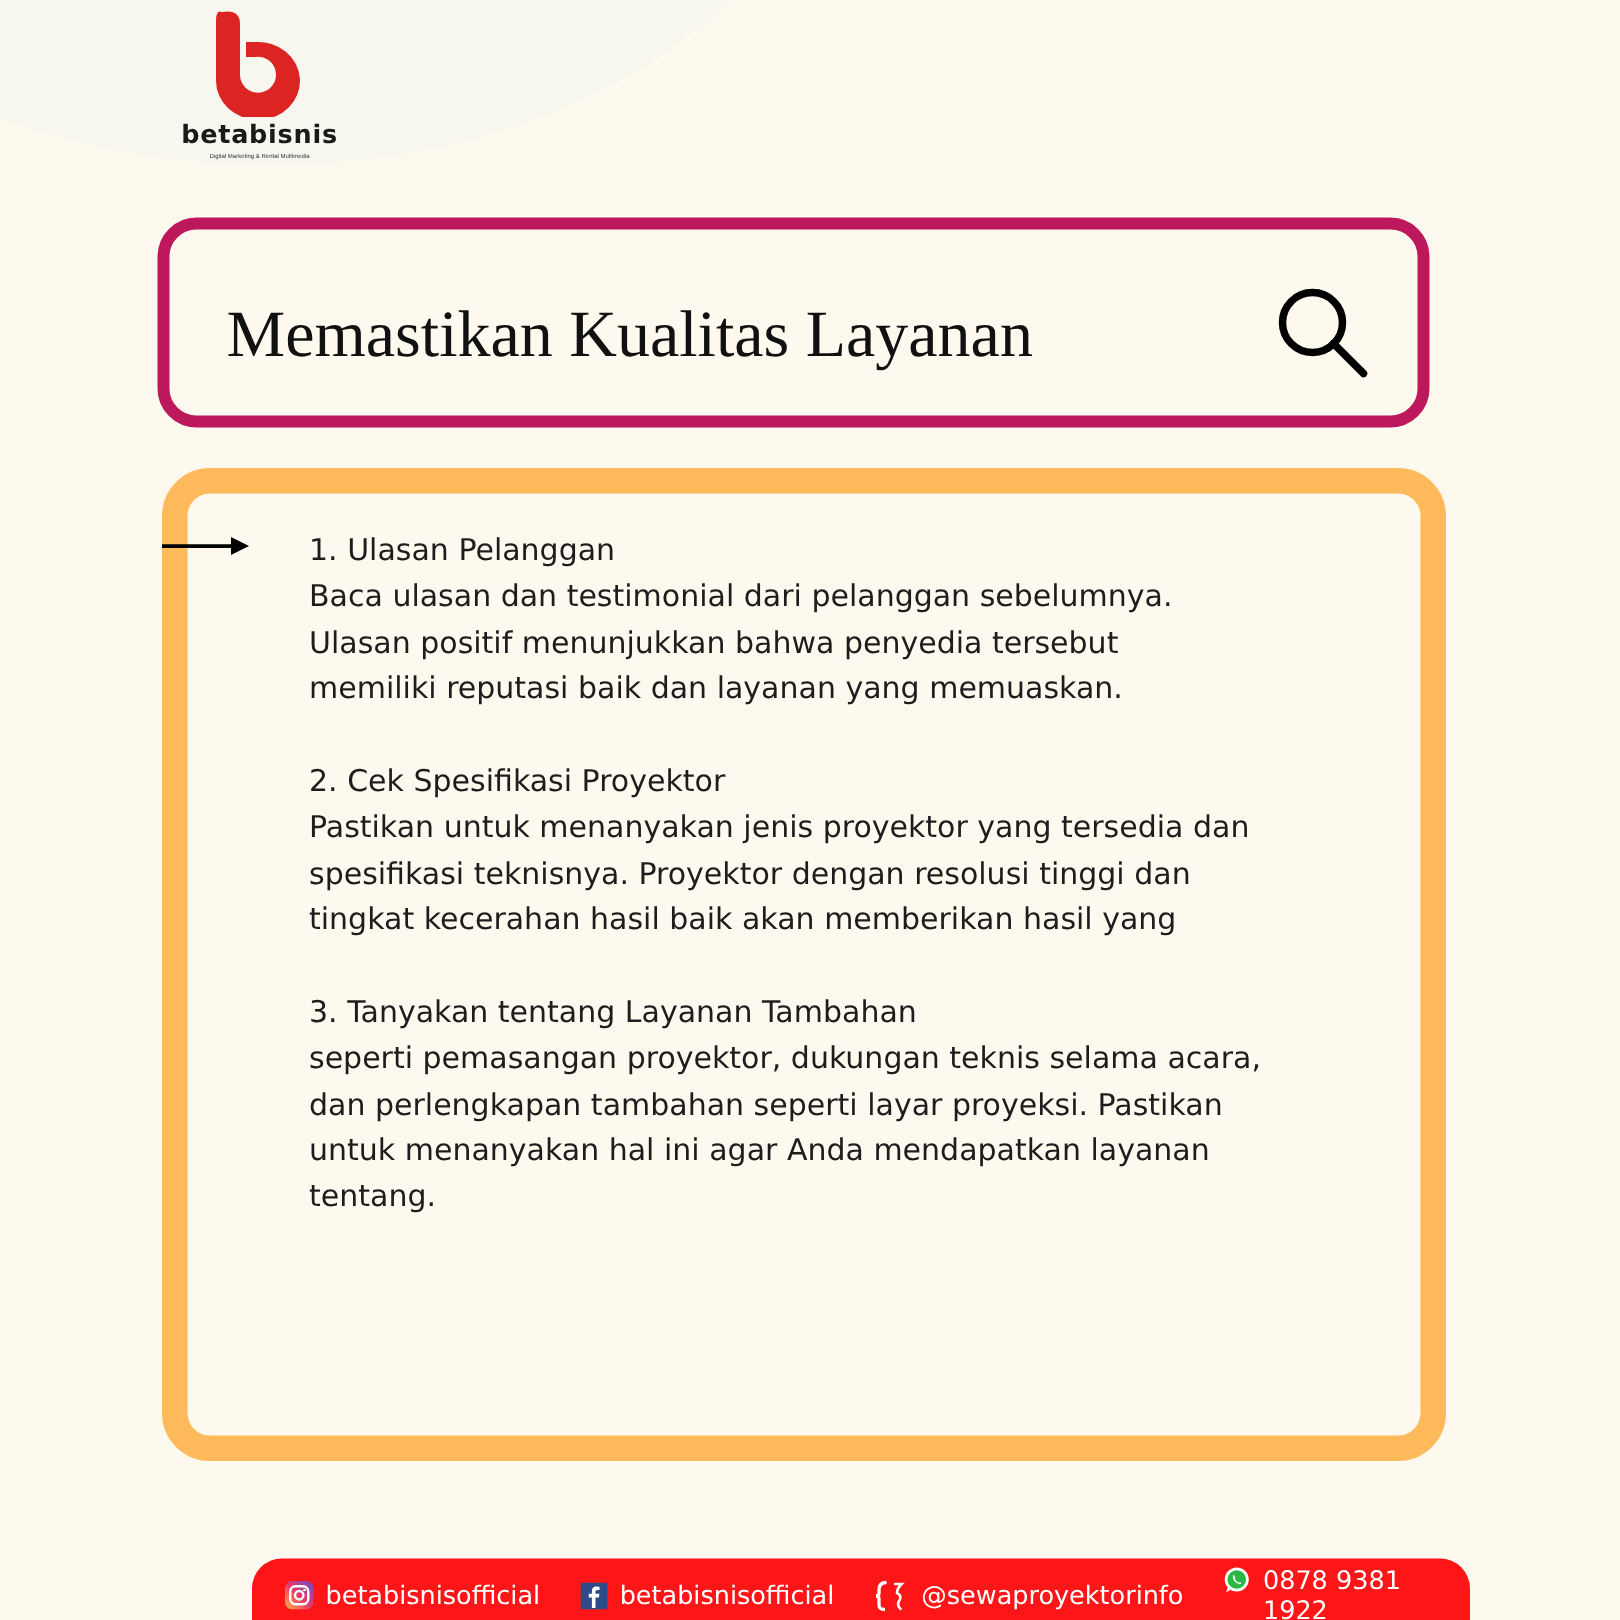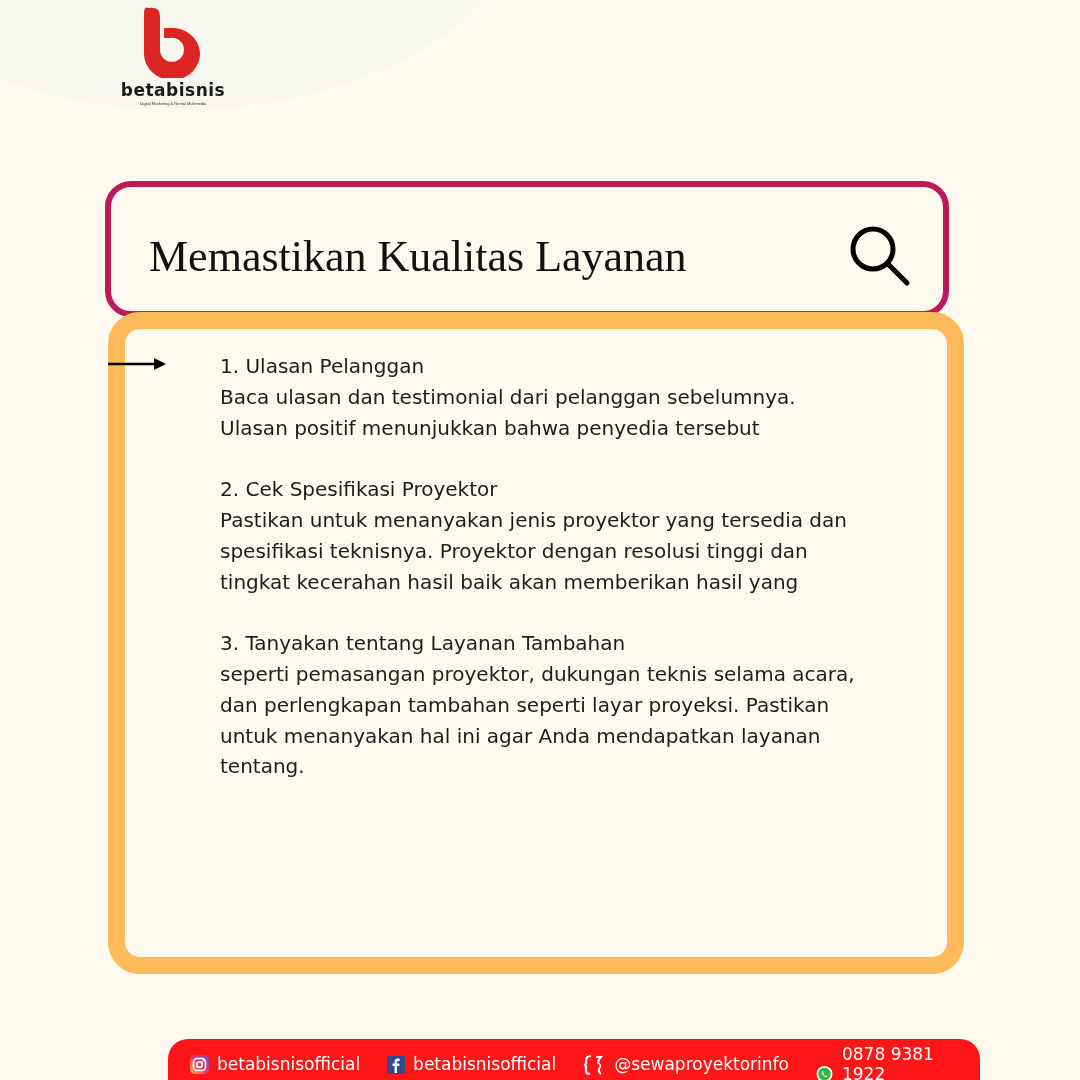--- a/index.html
+++ b/index.html
@@ -19,47 +19,46 @@
     position: absolute; left: 8px; top: 76px; width: 110px; text-align: center;
     font-family: "DejaVu Sans", sans-serif; font-weight: bold; font-size: 17px;
     color: #1a1a1a; letter-spacing: 0.5px;
   }
   .logo-tag {
     position: absolute; left: 8px; top: 97px; width: 110px; text-align: center;
     font-size: 4px; color: #333;
   }
   .title-box {
     position: absolute; left: 105px; top: 145px; width: 832px; height: 124px;
-    border: 6px solid #be185d; border-radius: 26px; background: #fef9ee; margin-top: 36px;
+    border: 8px solid #be185d; border-radius: 26px; background: #fef9ee;
   }
   .title {
     position: absolute; left: 38px; top: 44px;
     font-family: "Liberation Serif", serif; font-size: 44px; color: #111;
   }
   .search-icon { position: absolute; right: 30px; top: 36px; }
   .content-box {
     position: absolute; left: 108px; top: 312px; width: 822px; height: 628px;
     border: 17px solid #feb95b; border-radius: 32px; background: #fef9ee;
   }
   .arrow { position: absolute; left: 108px; top: 357px; }
   .content {
     position: absolute; left: 206px; top: 351px; width: 720px;
     font-family: "DejaVu Sans", sans-serif; font-size: 20px; line-height: 30.8px;
     color: #1d1d1d;
-    margin-left: 14px;
   }
   .section { margin-bottom: 30.8px; }
   .section p { margin: 0; }
   .footer {
     position: absolute; left: 168px; top: 1039px; width: 790px; height: 50px;
     background: #fe1517; border-radius: 20px 20px 0 0;
     display: flex; align-items: center; padding-left: 22px;
     color: #fff; font-size: 17px; font-family: "DejaVu Sans", sans-serif;
   }
-  .f-item { display: flex; align-items: flex-end; margin-right: 26px; }
+  .f-item { display: flex; align-items: flex-start; margin-right: 26px; }
   .f-item .ico { width: 19px; height: 19px; margin-right: 8px; display:inline-flex; align-items:center; justify-content:center; }
   .f-item.wa { margin-right: 0; }
 </style>
 </head>
 <body>
 
 <div class="bg-arc"></div>
 
 <div class="logo">
   <svg width="66" height="74" viewBox="0 0 66 74">
@@ -82,20 +81,21 @@
 <svg class="arrow" width="60" height="14" viewBox="0 0 60 14">
   <line x1="0" y1="7" x2="48" y2="7" stroke="#000" stroke-width="2.5"></line>
   <polygon points="46,1 58,7 46,13" fill="#000"></polygon>
 </svg>
 
 <div class="content">
   <div class="section">
     <p>1. Ulasan Pelanggan</p>
     <p>Baca ulasan dan testimonial dari pelanggan sebelumnya.</p>
     <p>Ulasan positif menunjukkan bahwa penyedia tersebut</p>
+    <p>memiliki reputasi baik dan layanan yang memuaskan.</p>
   </div>
   <div class="section">
     <p>2. Cek Spesifikasi Proyektor</p>
     <p>Pastikan untuk menanyakan jenis proyektor yang tersedia dan</p>
     <p>spesifikasi teknisnya. Proyektor dengan resolusi tinggi dan</p>
     <p>tingkat kecerahan hasil baik akan memberikan hasil yang</p>
   </div>
   <div class="section">
     <p>3. Tanyakan tentang Layanan Tambahan</p>
     <p>seperti pemasangan proyektor, dukungan teknis selama acara,</p>

